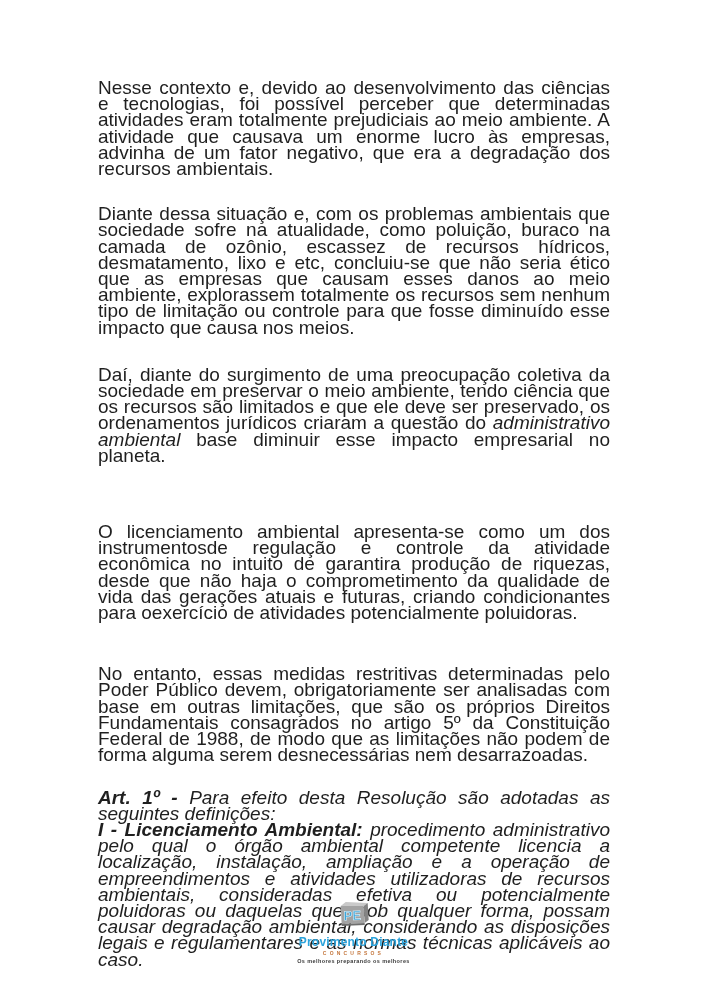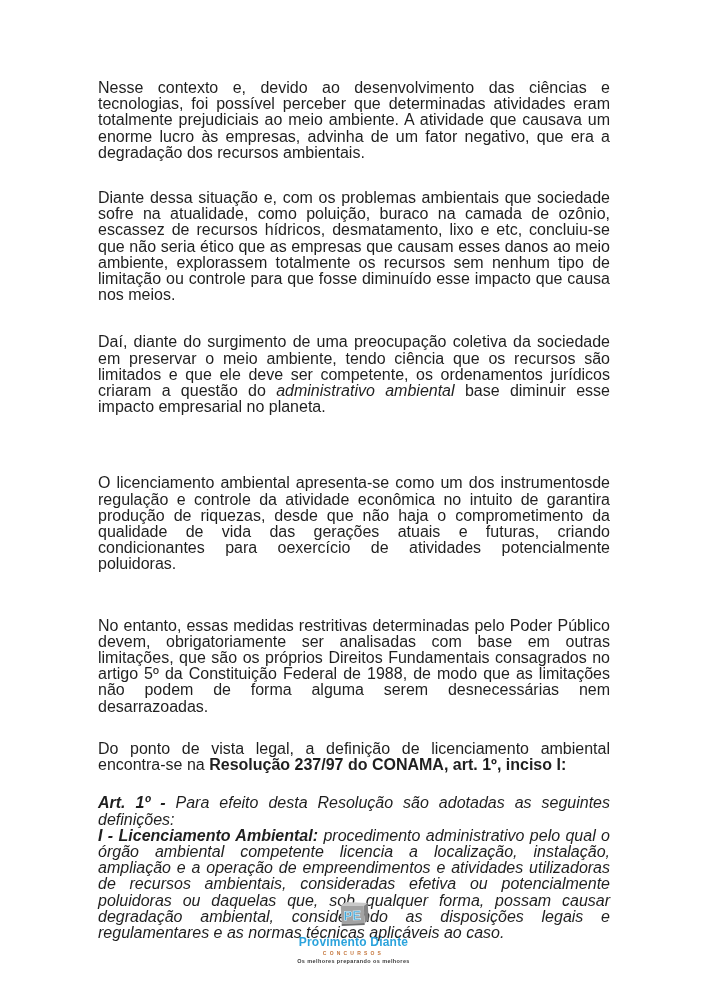--- a/index.html
+++ b/index.html
@@ -19,21 +19,21 @@
     background: #ffffff;
   }
   .doc {
     position: absolute;
     top: 80px;
     left: 98px;
     width: 512px;
   }
   .doc p, .doc h2 {
     margin: 0;
-    font-size: 16px;
+    font-size: 19px;
     line-height: 16.2px;
     text-align: justify;
     font-weight: normal;
   }
   .doc h2 { text-align: left; font-weight: bold; }
   
   .doc > *:nth-child(2) { margin-top: 29px; }
   .doc > *:nth-child(3) { margin-top: 31px; }
   .doc > *:nth-child(4) { margin-top: 60px; }
   .doc > *:nth-child(5) { margin-top: 45px; }
@@ -74,24 +74,23 @@
   }
 </style>
 </head>
 <body>
 
 <div class="page">
 
   <div class="doc">
       <p><span>Nesse contexto e, devido ao desenvolvimento das ciências e tecnologias, foi possível perceber que determinadas atividades eram totalmente prejudiciais ao meio ambiente. A atividade que causava um enorme lucro às empresas, advinha de um fator negativo, que era a degradação dos recursos ambientais.</span></p>
       <p><span>Diante dessa situação e, com os problemas ambientais que sociedade sofre na atualidade, como poluição, buraco na camada de ozônio, escassez de recursos hídricos, desmatamento, lixo e etc, concluiu-se que não seria ético que as empresas que causam esses danos ao meio ambiente, explorassem totalmente os recursos sem nenhum tipo de limitação ou controle para que fosse diminuído esse impacto que causa nos meios.</span></p>
-      <p><span>Daí, diante do surgimento de uma preocupação coletiva da sociedade em preservar o meio ambiente, tendo ciência que os recursos são limitados e que ele deve ser competente, os ordenamentos jurídicos criaram a questão do </span><span style="font-style: italic;">administrativo ambiental</span><span> base diminuir esse impacto empresarial no planeta.</span></p>
+      <p><span>Daí, diante do surgimento de uma preocupação coletiva da sociedade em preservar o meio ambiente, tendo ciência que os recursos são limitados e que ele deve ser preservado, os ordenamentos jurídicos criaram a questão do </span><span style="font-style: italic;">administrativo ambiental</span><span> base diminuir esse impacto empresarial no planeta.</span></p>
       <p><span>O licenciamento ambiental apresenta-se como um dos instrumentosde regulação e controle da atividade econômica no intuito de garantira produção de riquezas, desde que não haja o comprometimento da qualidade de vida das gerações atuais e futuras, criando condicionantes para oexercício de atividades potencialmente poluidoras.</span></p>
       <p><span>No entanto, essas medidas restritivas determinadas pelo Poder Público devem, obrigatoriamente ser analisadas com base em outras limitações, que são os próprios Direitos Fundamentais consagrados no artigo 5º da Constituição Federal de 1988, de modo que as limitações não podem de forma alguma serem desnecessárias nem desarrazoadas.</span></p>
-      <p><span>Do ponto de vista legal, a definição de licenciamento ambiental encontra-se na </span><span style="font-weight: bold;">Resolução 237/97 do CONAMA, art. 1º, inciso I:</span></p>
       <p><span style="font-weight: bold; font-style: italic;">Art. 1º - </span><span style="font-style: italic;">Para efeito desta Resolução são adotadas as seguintes definições:</span><br><span style="font-weight: bold; font-style: italic;">I - Licenciamento Ambiental: </span><span style="font-style: italic;">procedimento administrativo pelo qual o órgão ambiental competente licencia a localização, instalação, ampliação e a operação de empreendimentos e atividades utilizadoras de recursos ambientais, consideradas efetiva ou potencialmente poluidoras ou daquelas que, sob qualquer forma, possam causar degradação ambiental, considerando as disposições legais e regulamentares e as normas técnicas aplicáveis ao caso.</span></p>
     </div>
 
   <div class="footer-logo">
     <span>
       <svg width="36" height="28" viewBox="0 0 36 28" aria-hidden="true">
 
         <polygon points="5,6 10,2 32,3 28,6" fill="#c9c9c9"></polygon>
 
         <polygon points="28,6 32,3 33,20 29,23" fill="#848484"></polygon>

